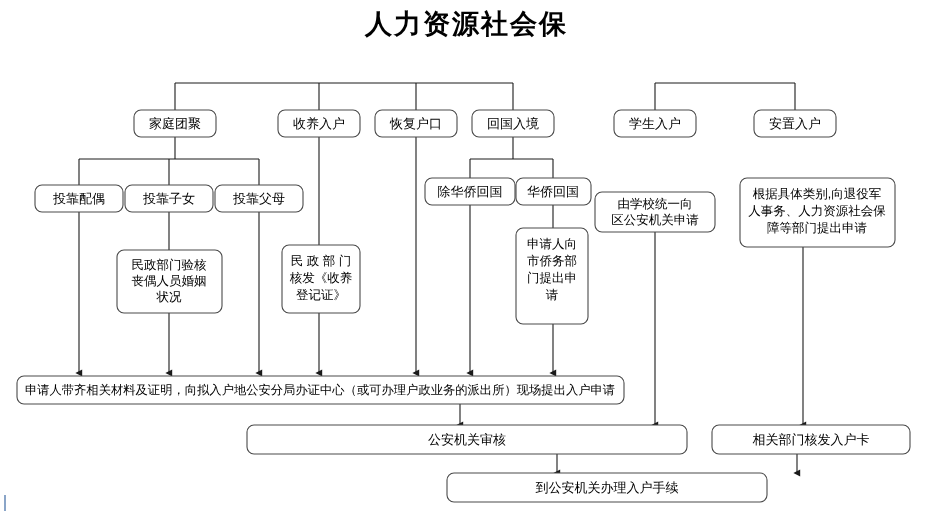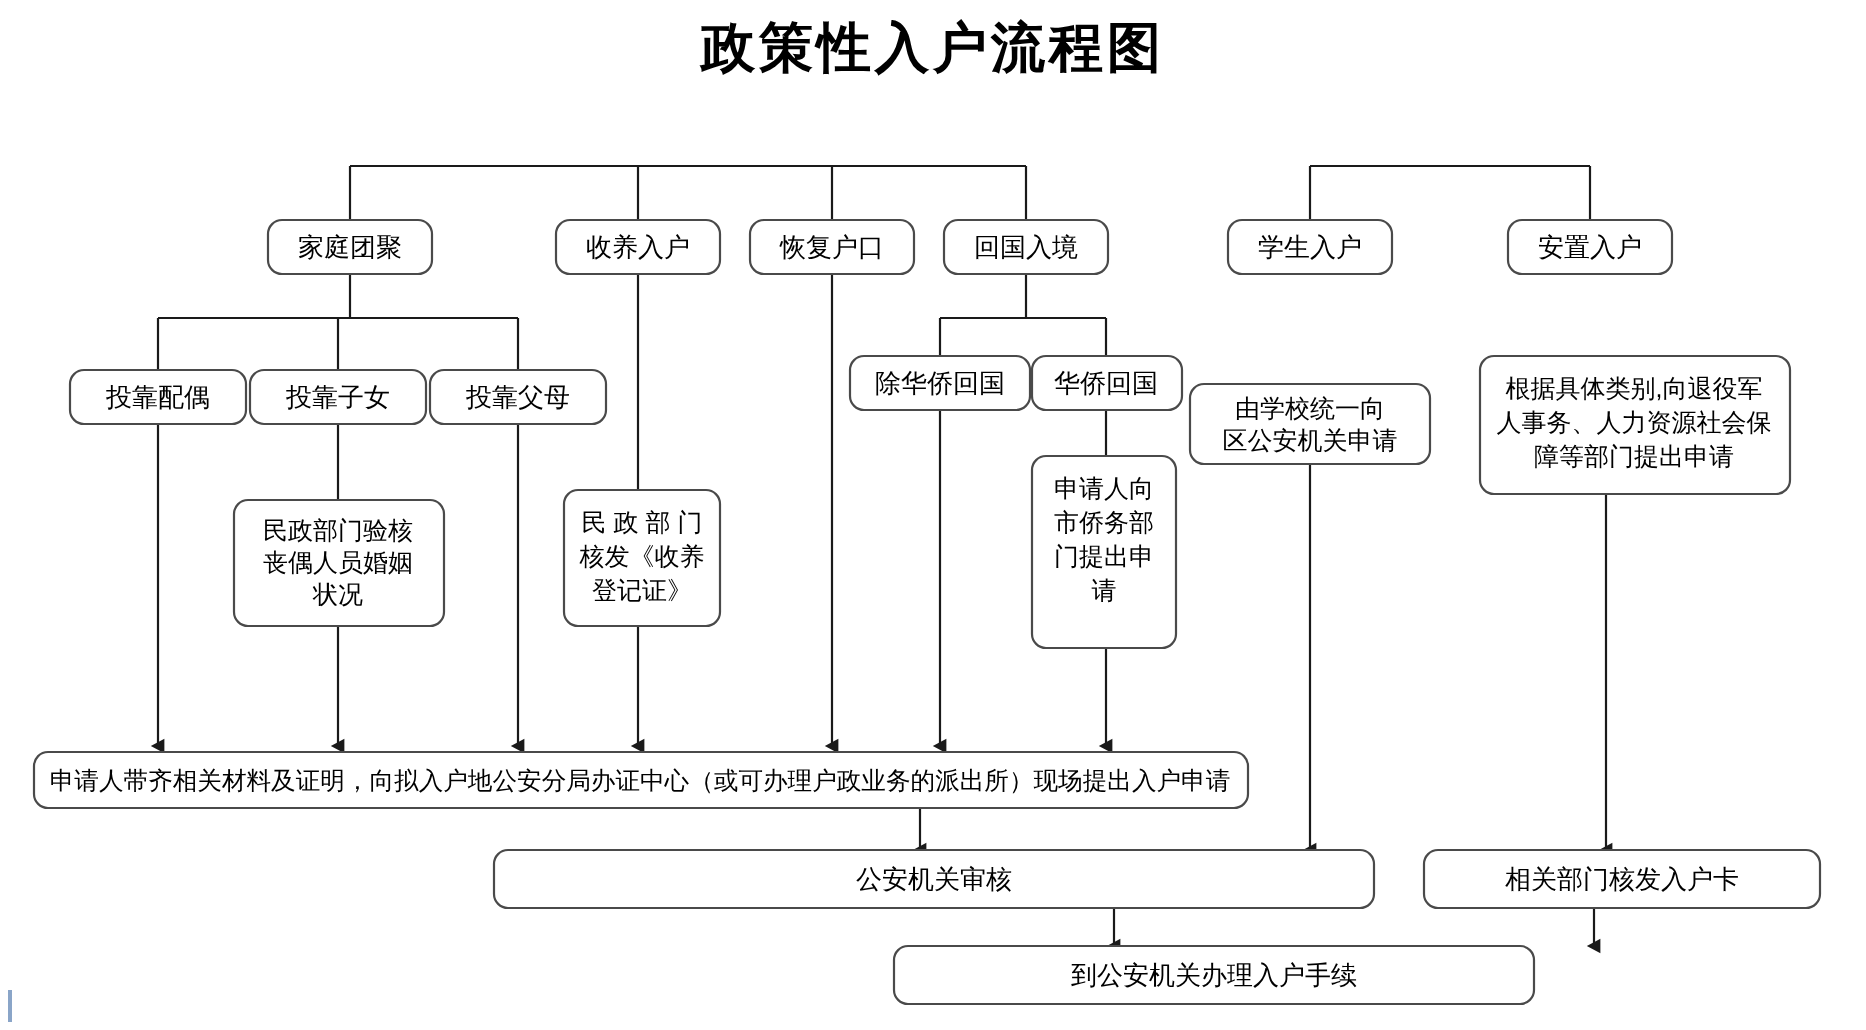--- a/index.html
+++ b/index.html
@@ -57,21 +57,21 @@
     left: 4px;
     top: 495px;
     width: 2px;
     height: 16px;
     background: #8aa5c8;
   }
 </style>
 </head>
 <body>
 
-<div id="chart-title">政策性入户流程图</div>
+<div id="chart-title">人力资源社会保</div>
 
 <svg id="flow-svg" width="933" height="515">
   <defs>
     <marker id="arrowhead" markerWidth="9" markerHeight="9" refX="4.2" refY="4" orient="auto" markerUnits="userSpaceOnUse">
       <path d="M 0.6 0.8 L 7.8 0.8 L 4.2 7.6 z" fill="#1a1a1a"></path>
     </marker>
   </defs>
 
   <g>
 

